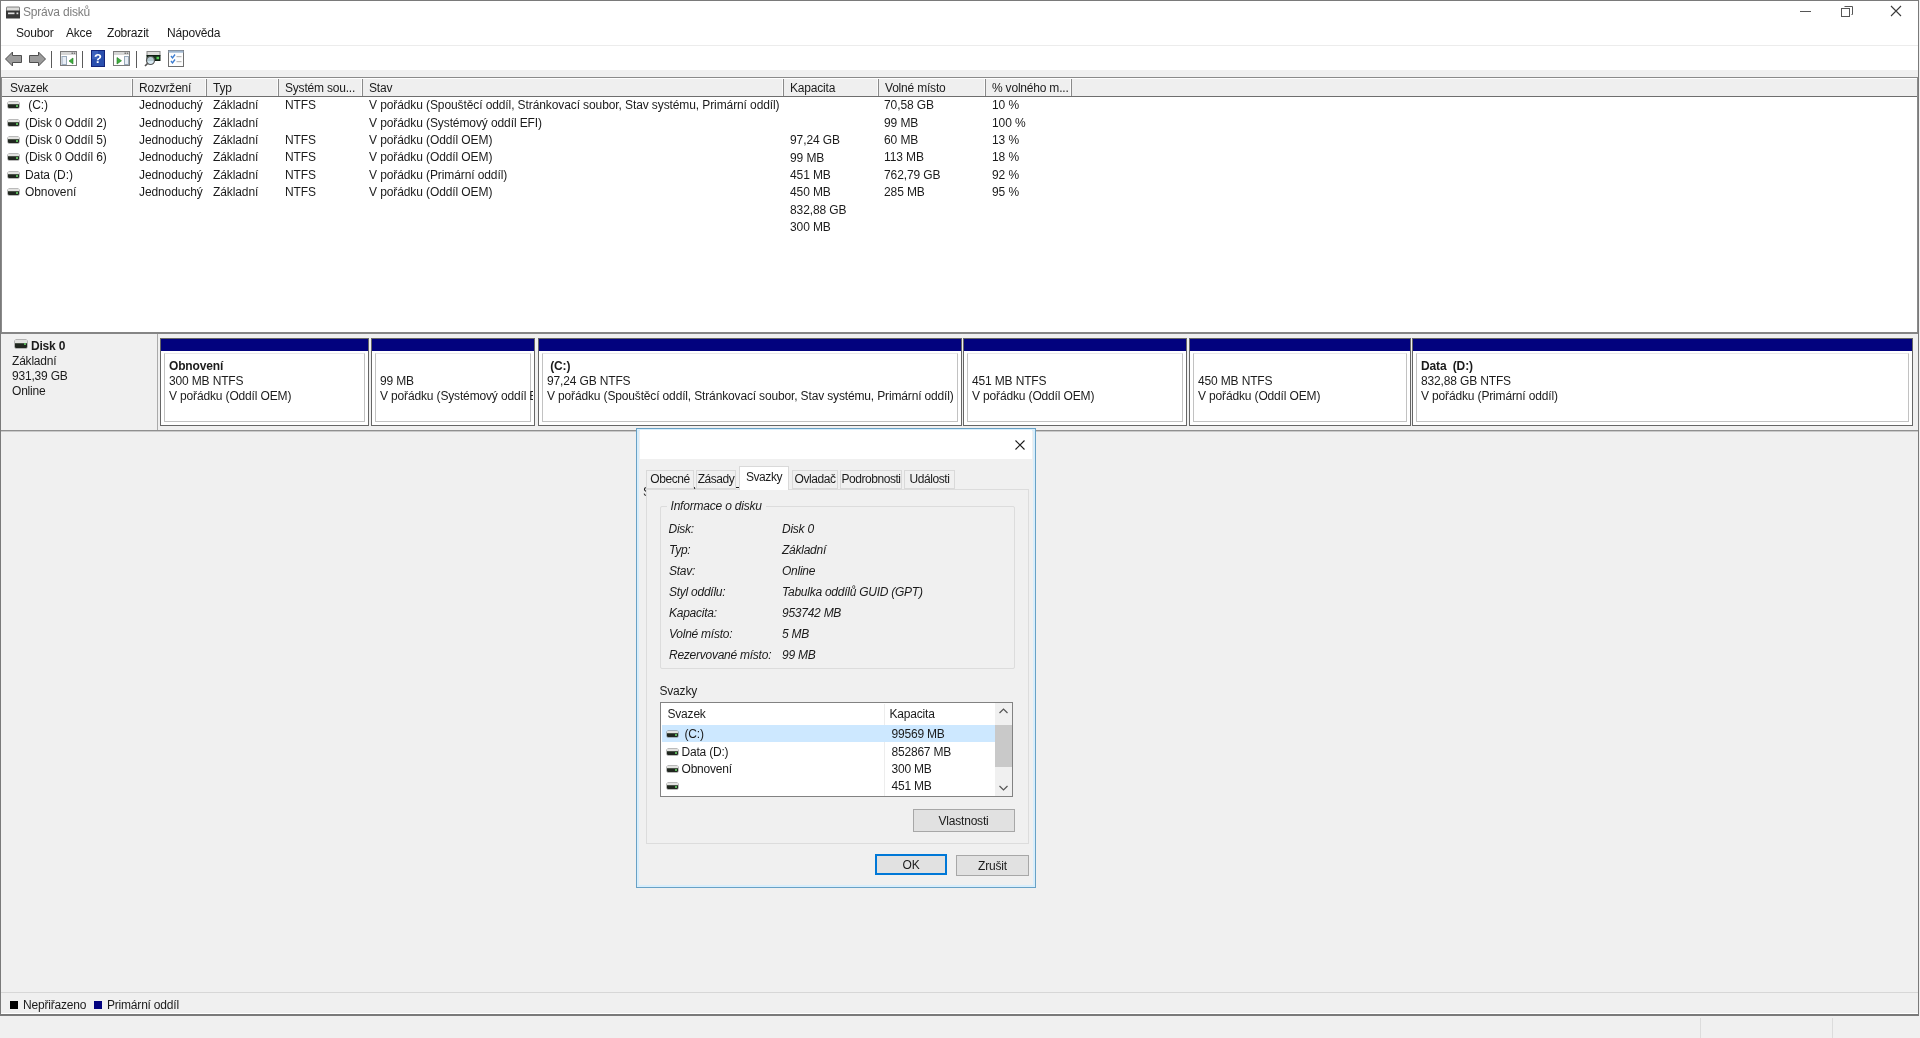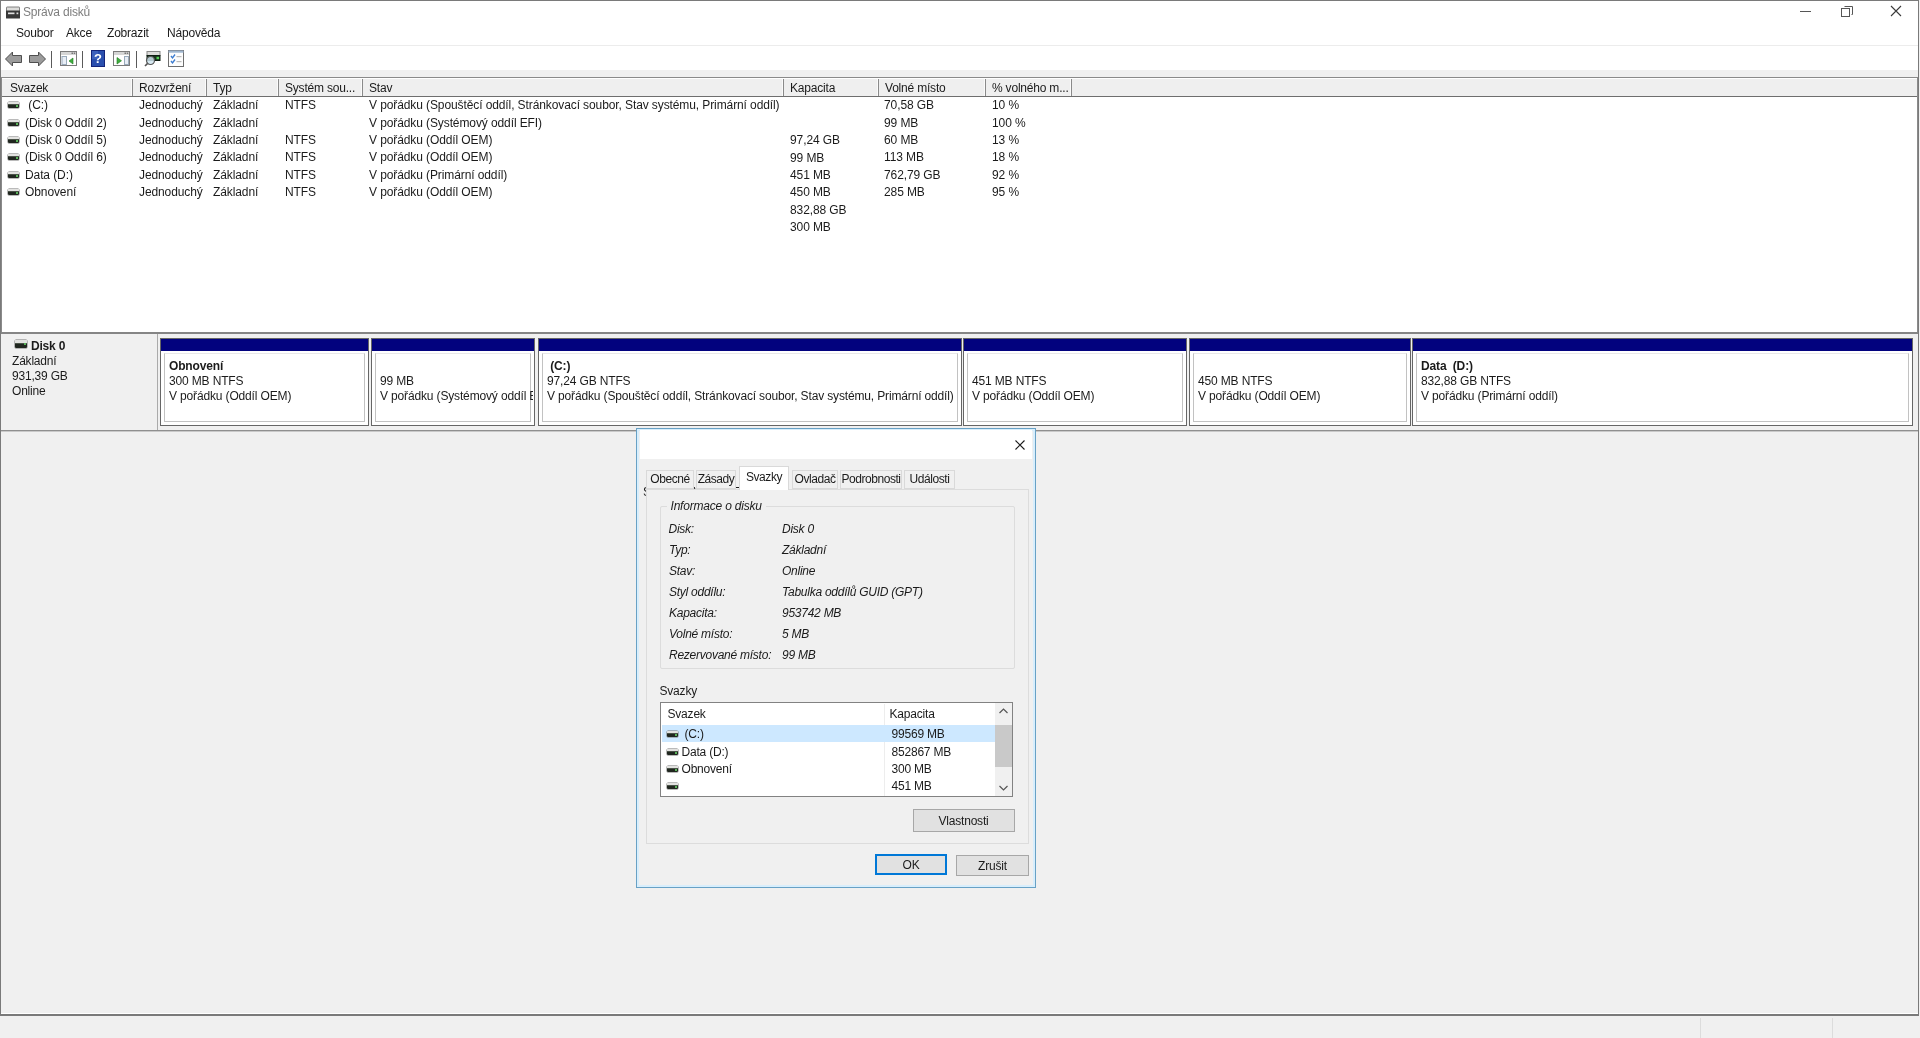--- a/index.html
+++ b/index.html
@@ -254,20 +254,26 @@
     <div class="part" style="left:1188px;width:222px">
       <div class="pbar"></div>
         <div class="pinner"></div>
       <div class="ptxt"><br>450 MB NTFS<br>V pořádku (Oddíl OEM)</div>
     </div>
     <div class="part" style="left:1411px;width:501px">
       <div class="pbar"></div>
         <div class="pinner"></div>
       <div class="ptxt"><span class="b">Data&nbsp;&nbsp;(D:)</span><br>832,88 GB NTFS<br>V pořádku (Primární oddíl)</div>
     </div>
+    <div id="legend">
+      <div class="lsq" style="left:9px;background:#000"></div>
+      <div class="txt" style="left:22px;top:0;height:22px;line-height:25px">Nepřiřazeno</div>
+      <div class="lsq" style="left:93px;background:#02027e"></div>
+      <div class="txt" style="left:106px;top:0;height:22px;line-height:25px">Primární oddíl</div>
+    </div>
   </div>
 </div>
 <div id="understrip">
   <div class="a" style="left:1700px;top:2px;width:1px;height:20px;background:#dcdcdc"></div>
   <div class="a" style="left:1832px;top:2px;width:1px;height:20px;background:#dcdcdc"></div>
 </div>
 <div id="dlg">
   <div id="dtitle">
     <div id="dtitletxt" class="txt">ST1000DM003-1ER162 – vlastnosti</div>
     <svg class="a" style="left:374px;top:9px" width="12" height="12" viewBox="0 0 12 12">

